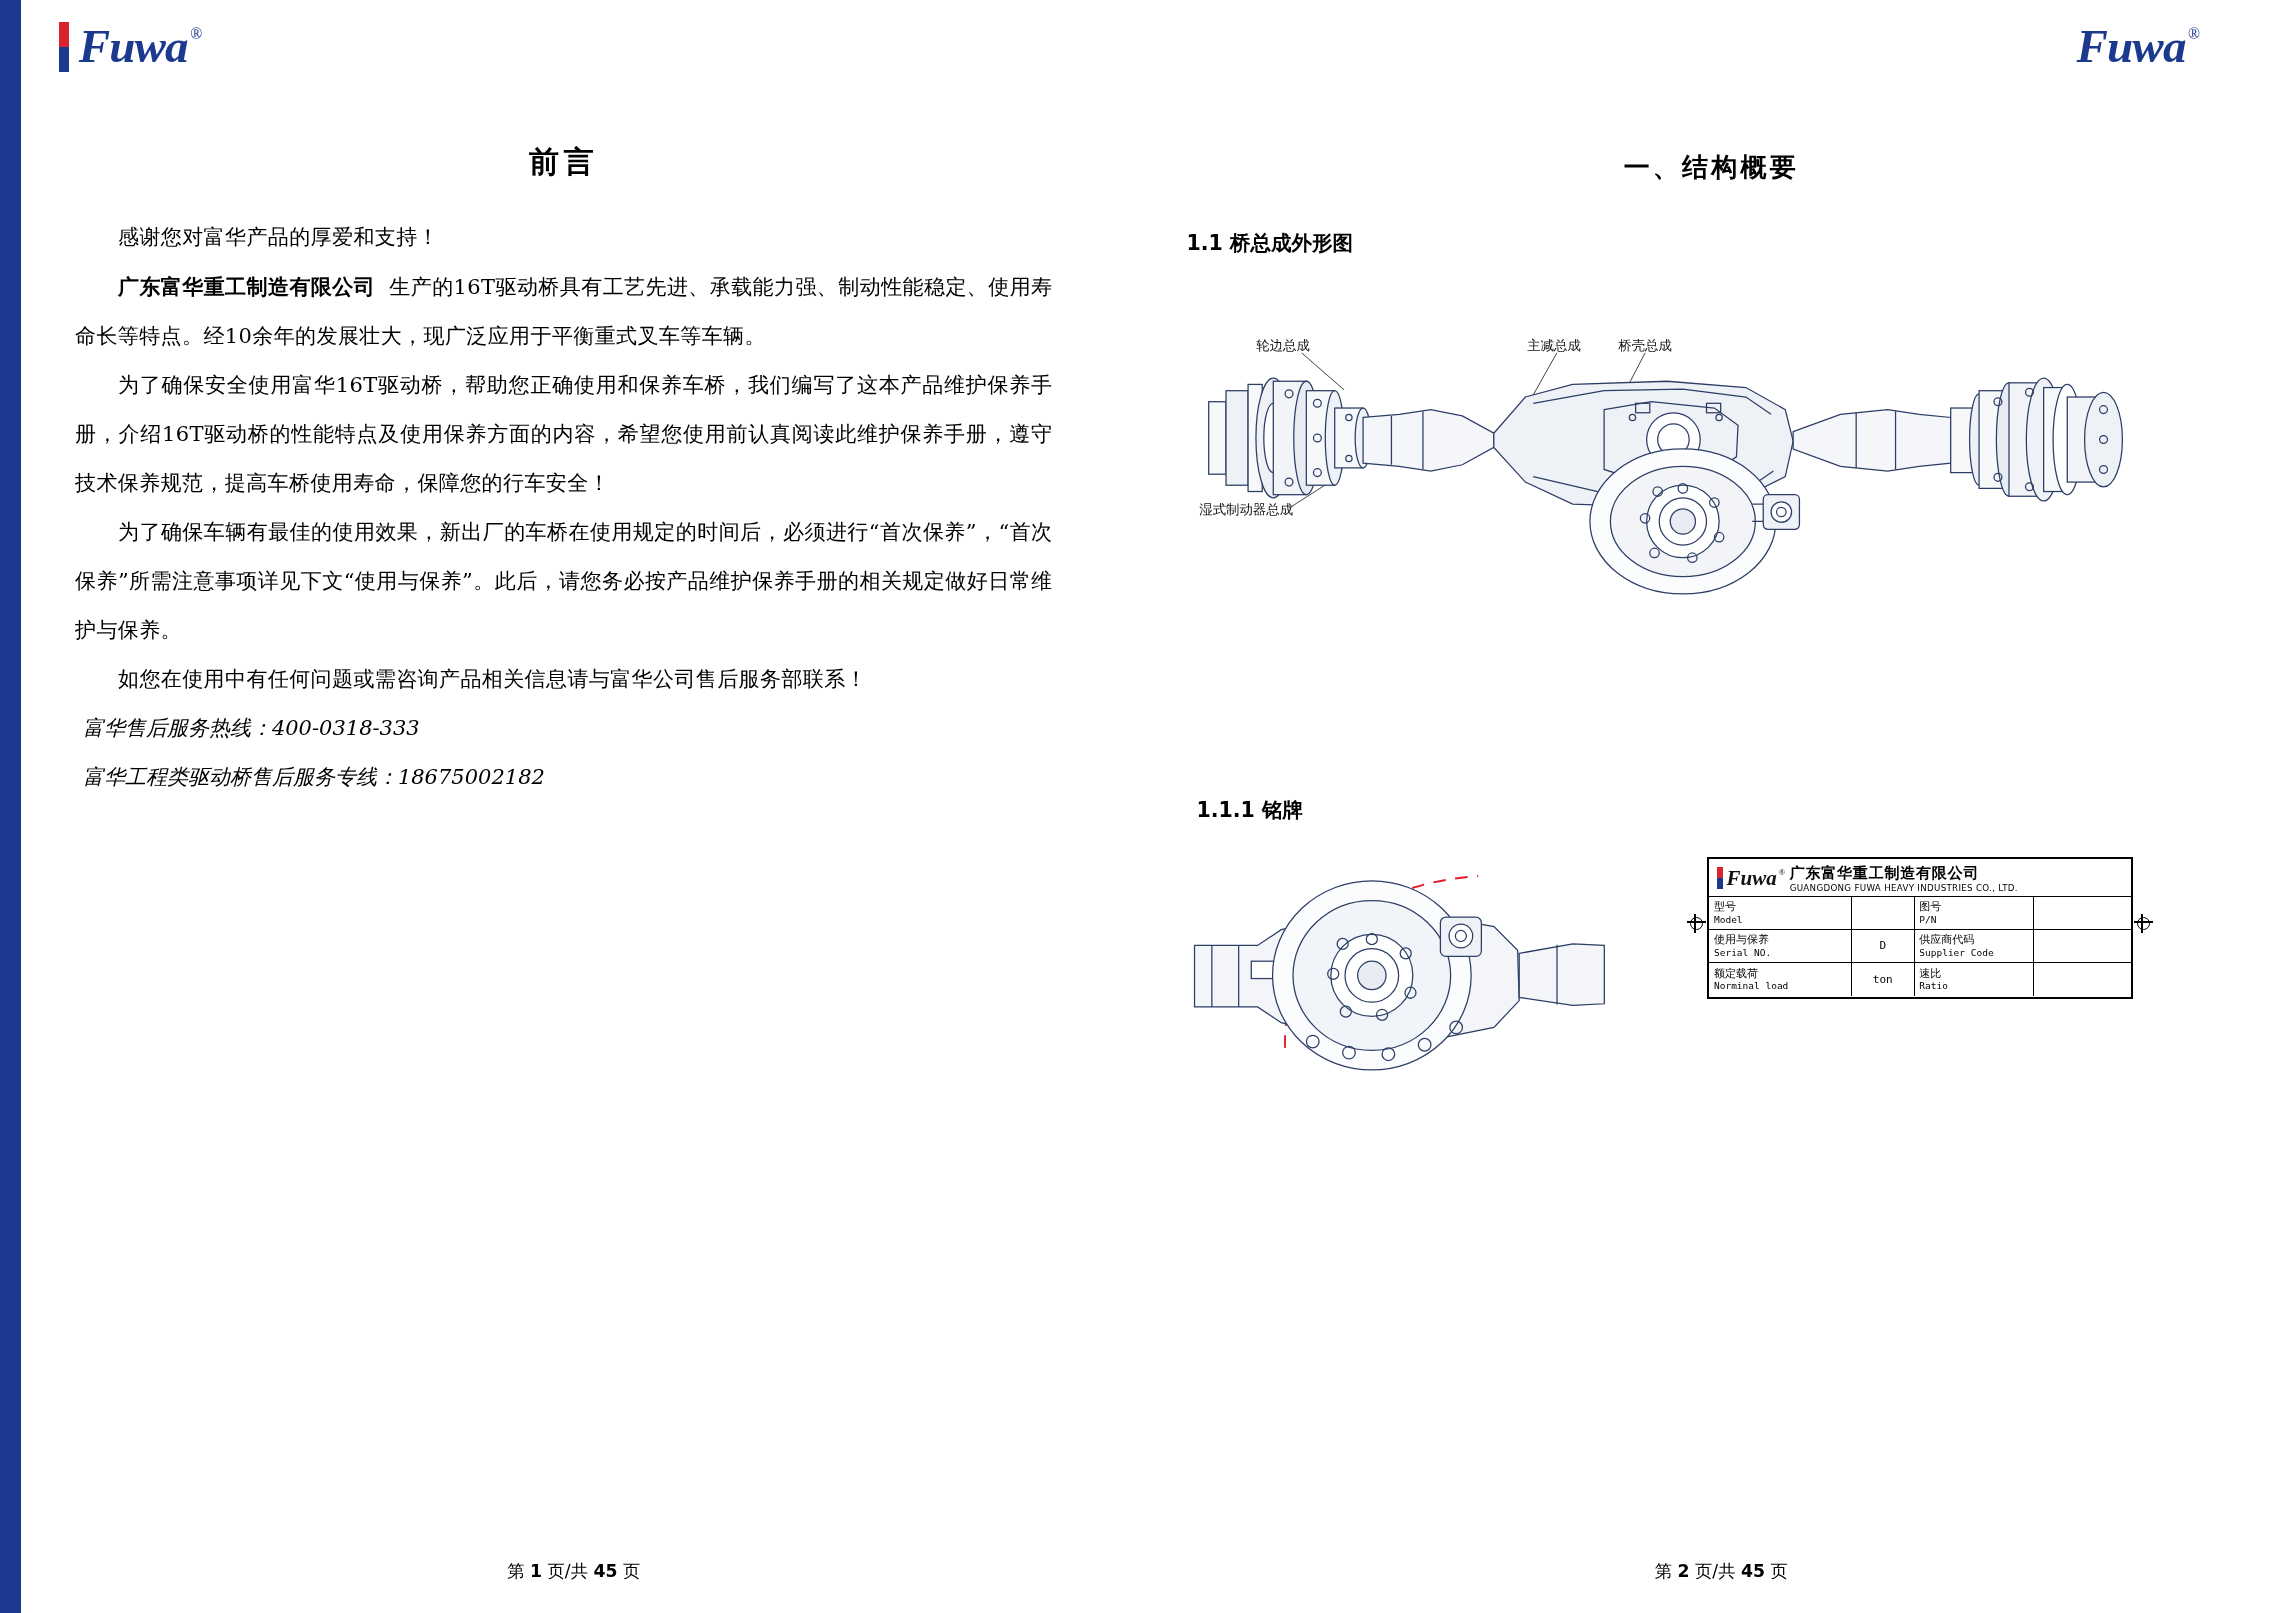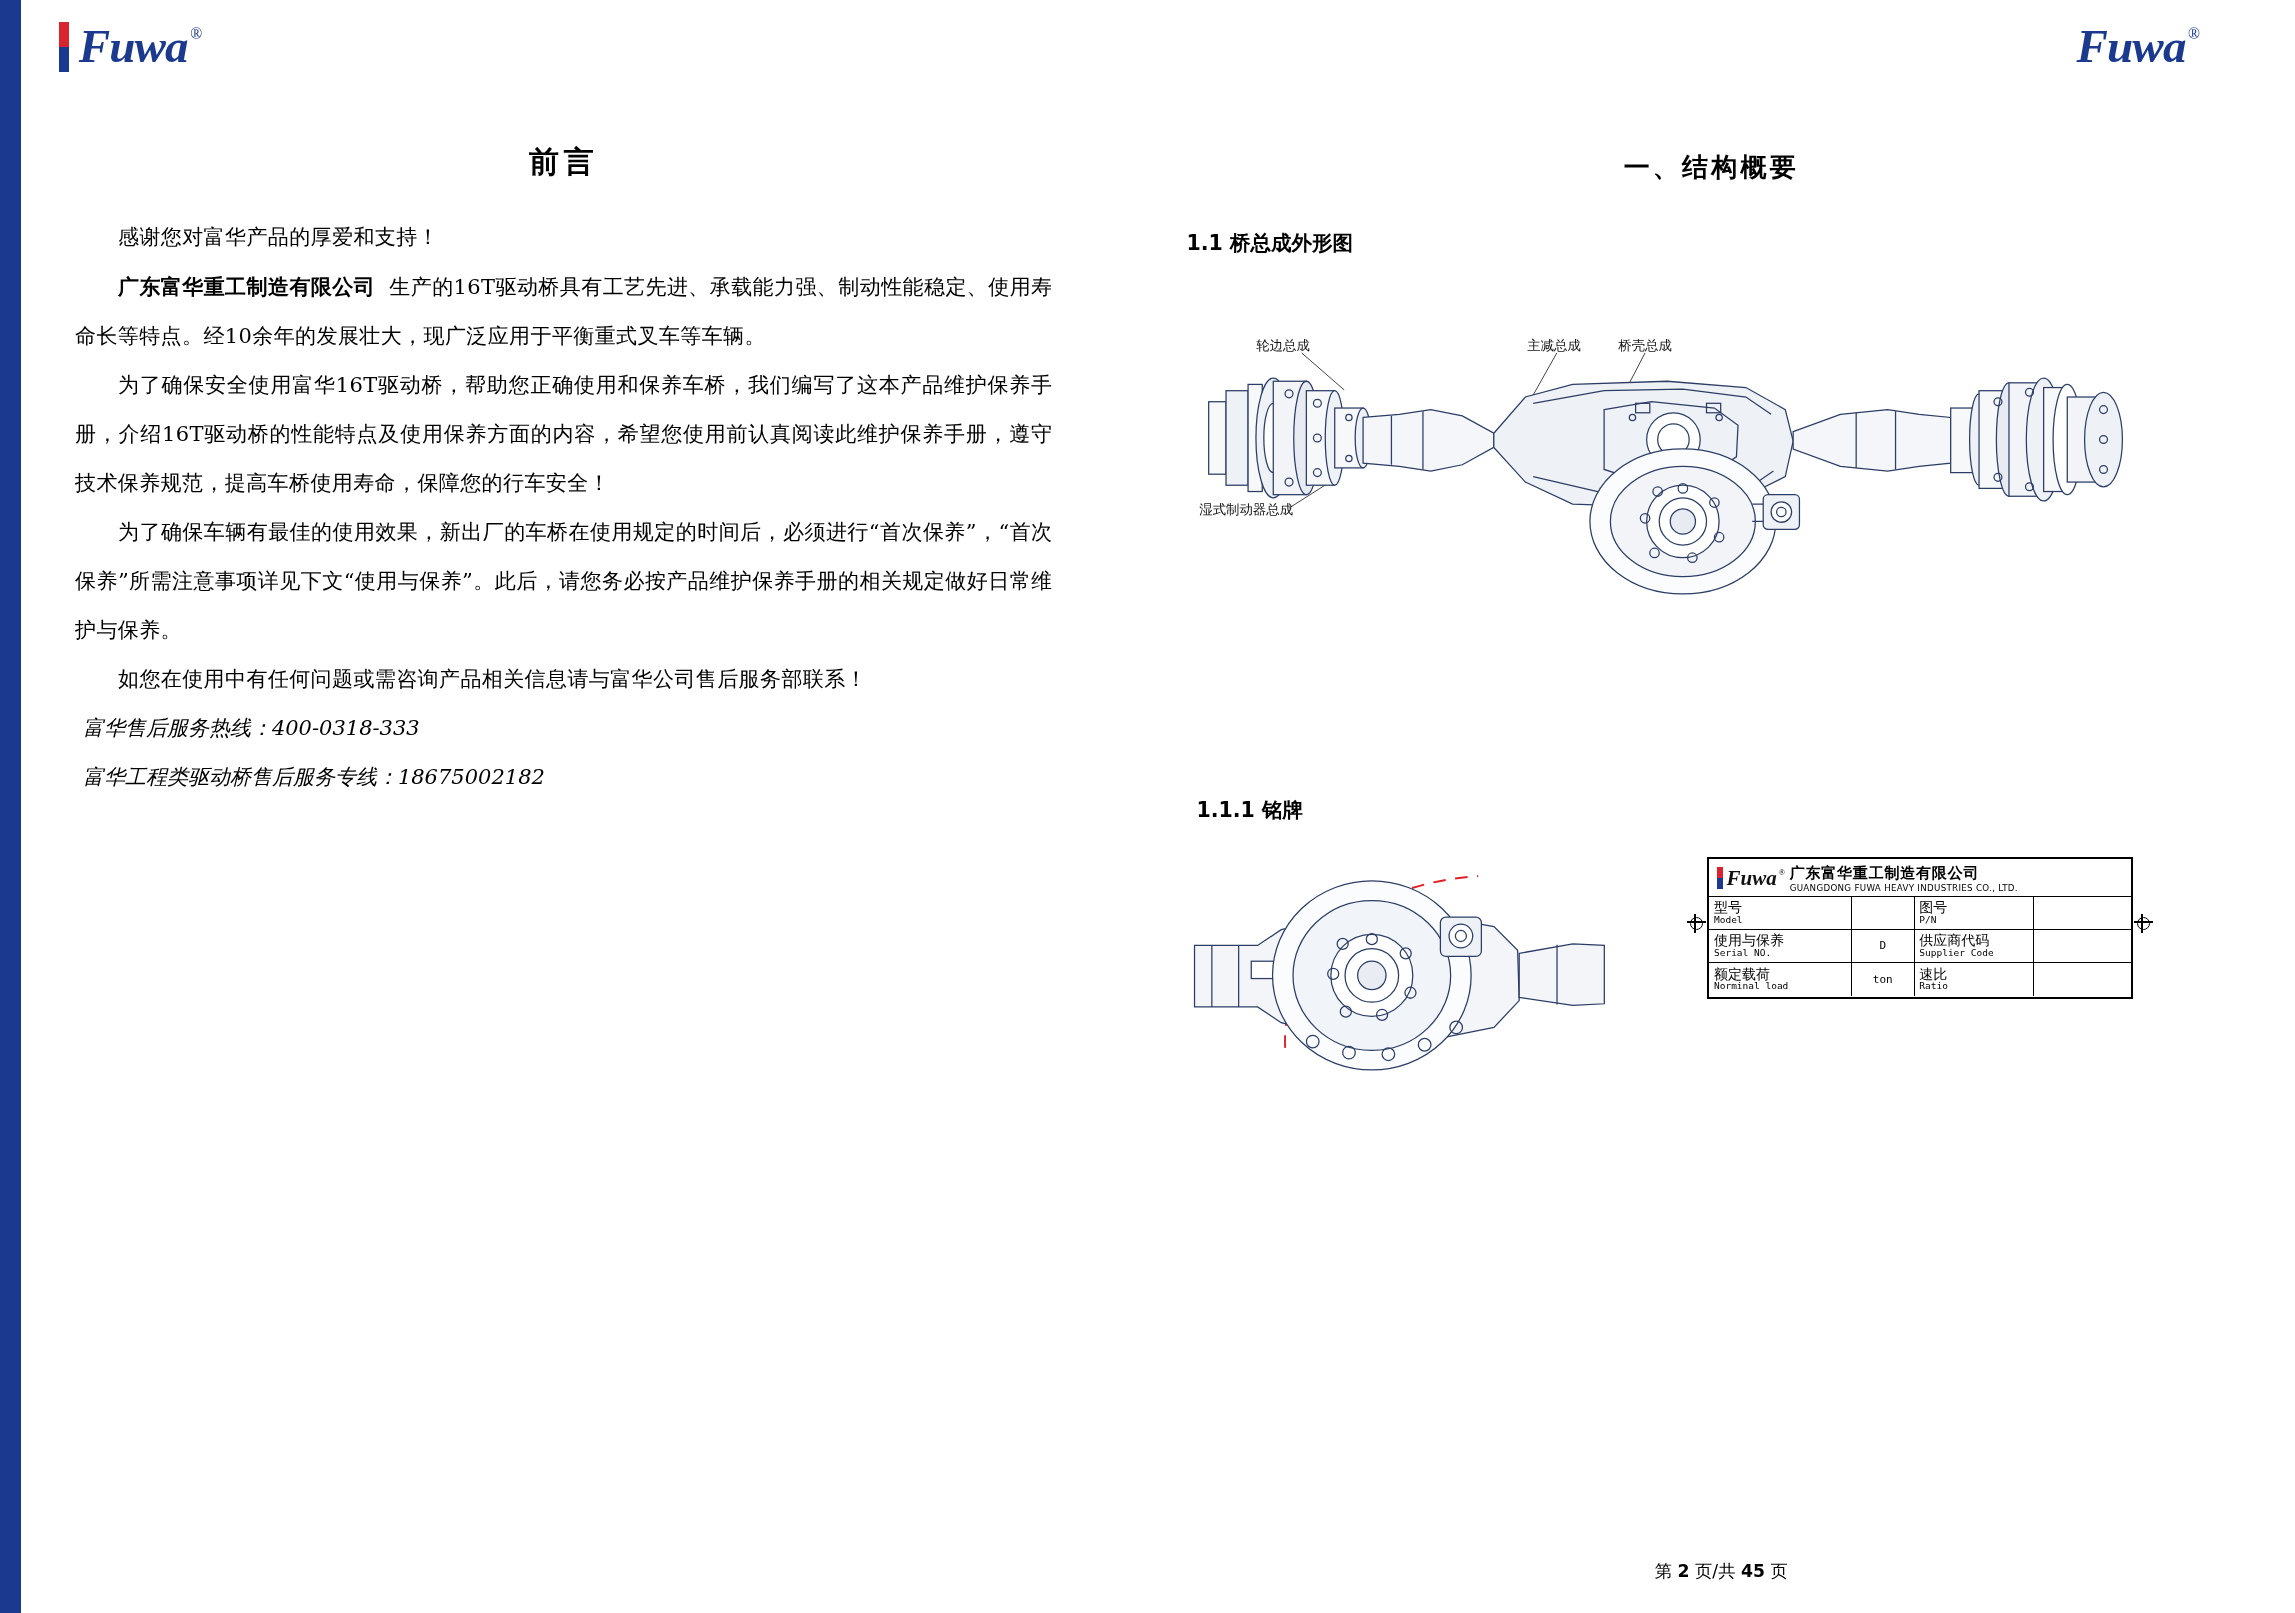--- a/index.html
+++ b/index.html
@@ -189,21 +189,21 @@
     box-sizing: border-box;
     min-height: 33px;
     display: flex;
     flex-direction: column;
     justify-content: center;
   }
   .cell.lastcol { border-right: none; }
   .cell.lastrow { border-bottom: none; }
   .cell .cn {
     font-family: "DejaVu Sans", sans-serif;
-    font-size: 14px;
+    font-size: 11px;
     line-height: 12.6px;
   }
   .cell .en {
     font-family: "DejaVu Sans Mono", monospace;
     font-size: 9.5px;
     line-height: 11px;
   }
   .cell.val {
     align-items: center;
     justify-content: center;
@@ -257,20 +257,27 @@
 
       <p class="para indent">为了确保车辆有最佳的使用效果，新出厂的车桥在使用规定的时间后，必须进行“首次保养”，“首次保养”所需注意事项详见下文“使用与保养”。此后，请您务必按产品维护保养手册的相关规定做好日常维护与保养。</p>
 
 
       <p class="para indent">如您在使用中有任何问题或需咨询产品相关信息请与富华公司售后服务部联系！</p>
 
       <p class="contact">富华售后服务热线：400-0318-333</p>
       <p class="contact">富华工程类驱动桥售后服务专线：18675002182</p>
     </div>
 
+    <div class="footer">
+      <span>第</span>
+      <b>1</b>
+      <span>页/共</span>
+      <b>45</b>
+      <span>页</span>
+    </div>
   </div>
 
   <div class="page right">
 
     <div class="logo" style="right:95px; top:22px;">
       <div class="word">Fuwa</div>
       <div class="reg">®</div>
     </div>
 
     <div style="position:absolute; left:75px; right:95px; top:150px;">

